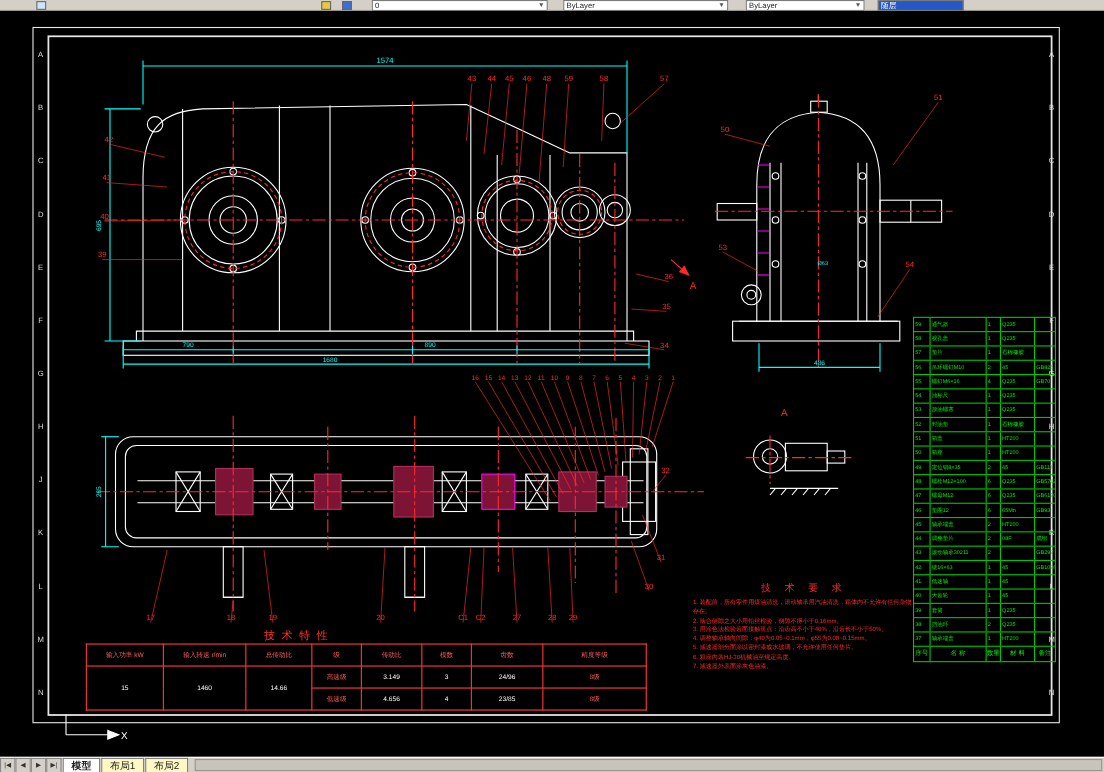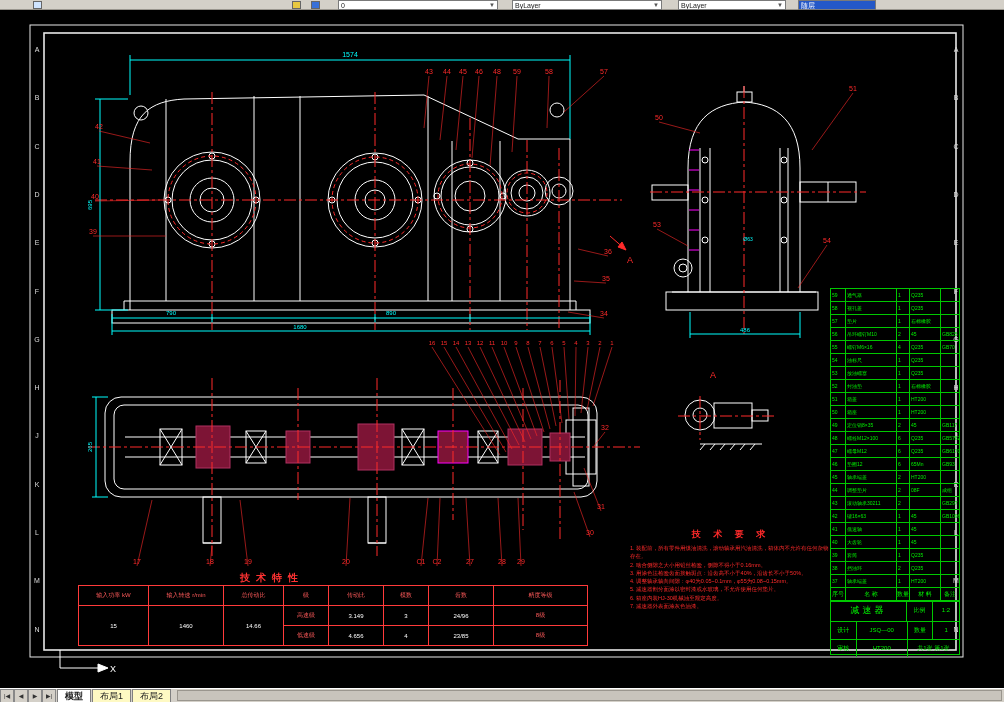--- a/index.html
+++ b/index.html
@@ -27,29 +27,29 @@
 
 .titleblock{left:830px;top:590px;width:130px;height:55px;border:1px solid #00c800;color:#00ee00;font-size:6px}
 .tb-row{display:flex;border-bottom:1px solid #00c800}
 .tb-row:last-child{border-bottom:none}
 .tb-cell{border-right:1px solid #00c800;overflow:hidden;white-space:nowrap;text-align:center}
 .tb-cell:last-child{border-right:none}
 .tb-name{width:76px;font-size:9px;line-height:20px;letter-spacing:3px}
 .w26{width:26px}.w52{width:52px}
 .h20{height:20px;line-height:19px}.h17{height:17px;line-height:16px}
 
-.ts-title{left:240px;top:561px;color:#ff3232;font-size:10px;font-weight:bold;letter-spacing:6px}
+.ts-title{left:240px;top:561px;color:#ff3232;font-size:10px;font-weight:normal;letter-spacing:6px}
 .techspec{left:78px;top:575px;width:510px}
 .techspec table{border-collapse:collapse;width:510px;table-layout:fixed}
 .techspec td{border:1px solid #ff3a3a;font-size:6px;height:20px;text-align:center;
  color:#ff5a5a;overflow:hidden;white-space:nowrap}
 .techspec td.ts-val{color:#ffffff}
 
 .techreq{left:630px;top:518px;width:202px}
-.tr-title{text-align:center;font-size:9px;font-weight:bold;letter-spacing:5px;color:#ff2a2a;margin-bottom:3px}
+.tr-title{text-align:center;font-size:9px;font-weight:normal;letter-spacing:5px;color:#ff2a2a;margin-bottom:3px}
 .tr-line{font-size:5.5px;line-height:1.5;color:#ff2a2a}
 
 .tabbar{position:absolute;left:0;top:688px;width:1004px;height:14px;background:#d4d0c8;
  border-top:1px solid #fff;display:flex;align-items:flex-end;font-size:9px;z-index:5}
 .nav-btn{width:14px;height:13px;border:1px solid #888;border-bottom:none;background:#d4d0c8;
  font-size:6px;line-height:12px;text-align:center;color:#333}
 .tab{padding:0 7px;height:13px;line-height:12px;border:1px solid #808080;border-bottom:none;
  background:#fef9c3;color:#222;margin-left:1px}
 .tab.active{background:#fff;font-weight:bold}
 .tab-track{flex:1;height:11px;margin:0 2px 1px 6px;background:#c8c4bc;border:1px solid #9a968e}
@@ -546,38 +546,20 @@
       </div>
       <div class="pt-row hdr">
         <div class="pt-c c0">序号</div>
         <div class="pt-c c1">名  称</div>
         <div class="pt-c c2">数量</div>
         <div class="pt-c c3">材 料</div>
         <div class="pt-c c4">备注</div>
       </div>
     </div>
 
-  <div class="overlay titleblock">
-    <div class="tb-row">
-      <div class="tb-cell tb-name h20">减速器</div>
-      <div class="tb-cell w26 h20">比例</div>
-      <div class="tb-cell w26 h20">1:2</div>
-    </div>
-    <div class="tb-row">
-      <div class="tb-cell w26 h17">设计</div>
-      <div class="tb-cell w52 h17">JSQ—00</div>
-      <div class="tb-cell w26 h17">数量</div>
-      <div class="tb-cell w26 h17">1</div>
-    </div>
-    <div class="tb-row">
-      <div class="tb-cell w26 h17">审核</div>
-      <div class="tb-cell w52 h17">HT200</div>
-      <div class="tb-cell w52 h17">共1张 第1张</div>
-    </div>
-  </div>
 
   <div class="overlay ts-title">技术特性</div>
   <div class="overlay techspec">
     <table>
       <tbody>
           <tr>
         <td style="width:70px">输入功率 kW</td>
         <td style="width:75px">输入转速 r/min</td>
         <td style="width:60px">总传动比</td>
         <td style="width:45px">级</td>

